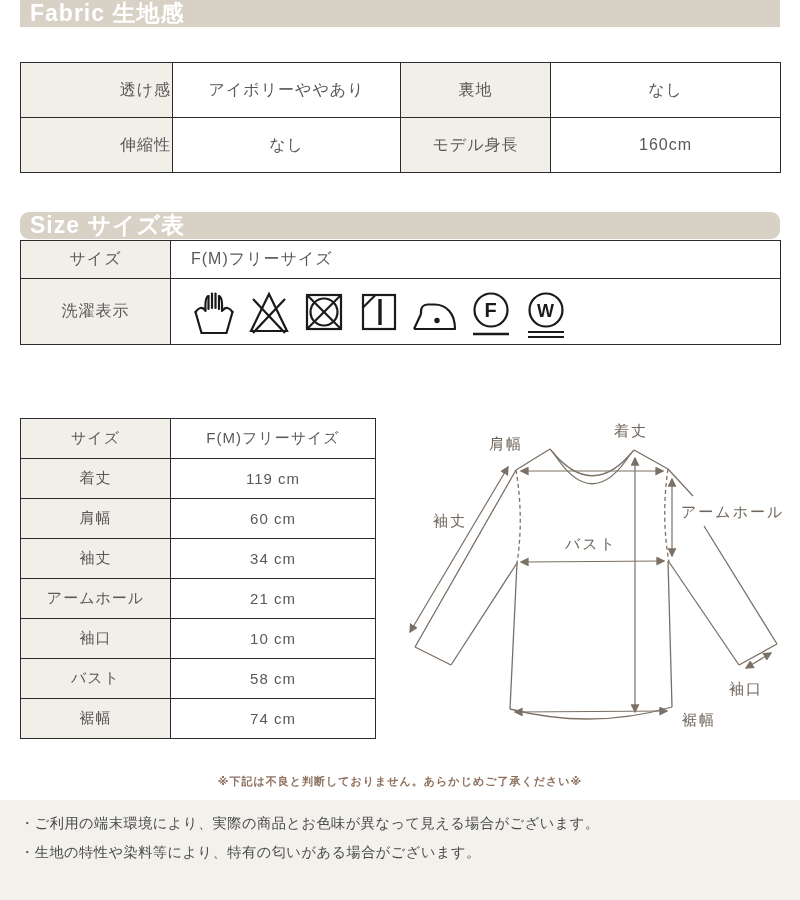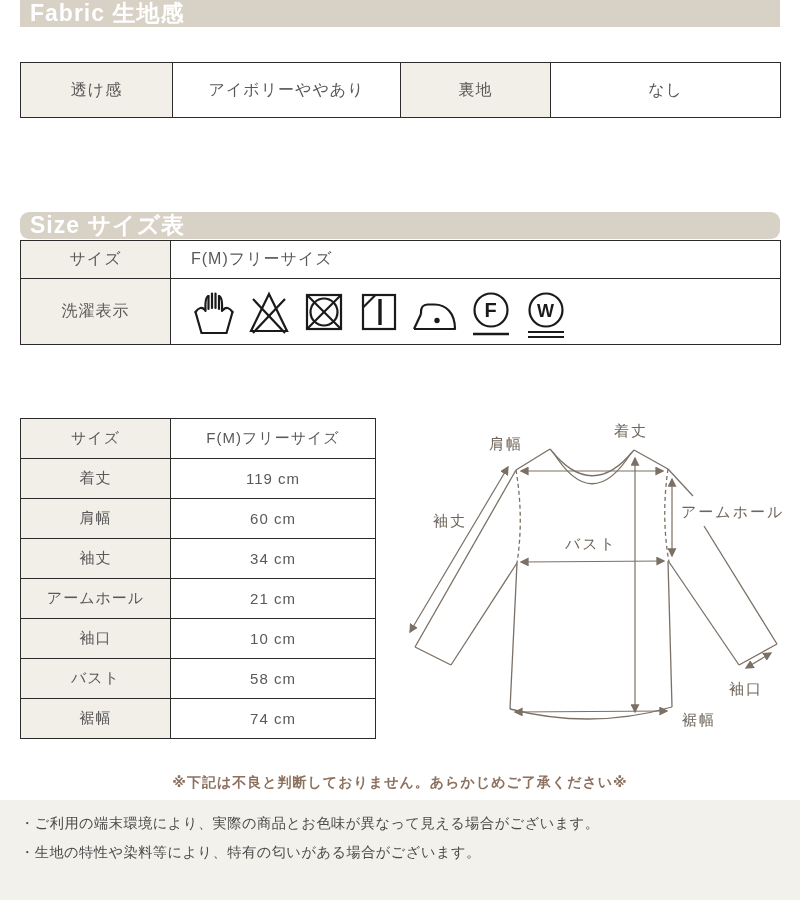--- a/index.html
+++ b/index.html
@@ -17,21 +17,21 @@
   }
   
   table{border-collapse:collapse;}
   td{
     border:1.8px solid #2b2b2b;font-size:16px;color:#595959;
     letter-spacing:1px;box-sizing:border-box;background:#ffffff;
   }
   td.lbl{background:#f2efe9;text-align:center;}
   .fabric-table{left:20px;top:62px;}
   .fabric-table td{height:55px;text-align:center;}
-  .fabric-table td.c1{width:152px;}
+  .fabric-table td.c1{width:152px;text-align:right;}
   .fabric-table td.c2{width:228px;}
   .fabric-table td.c3{width:150px;}
   .fabric-table td.c4{width:230px;}
   .size-table{left:20px;top:240px;}
   .size-table td.lbl{width:150px;}
   .size-table td.val{width:610px;text-align:left;padding-left:20px;}
   .size-table tr.r1 td{height:38px;}
   .size-table tr.r2 td{height:36px;}
   .size-table tr.r3 td{height:66px;}
   .care-icons{display:flex;align-items:center;gap:9px;padding:2px 0 0 0;}
@@ -39,21 +39,21 @@
   .measure-table{left:20px;top:418px;}
   .measure-table td{height:40px;text-align:center;font-size:15px;}
   .measure-table td.lbl{width:150px;}
   .measure-table td.val{width:205px;}
   
   .garment{left:395px;top:418px;}
   .garment text{font-size:15px;fill:#6f655a;letter-spacing:2px;}
   
   .notice-title{
     left:0;top:774px;width:800px;text-align:center;
-    color:#8d705e;font-size:14px;font-weight:bold;letter-spacing:1px;
+    color:#8d705e;font-size:11px;font-weight:bold;letter-spacing:1px;
   }
   .notice-box{
     left:0;top:800px;width:800px;height:100px;background:#f3f1ec;box-sizing:border-box;
     padding:9px 0 0 20px;
   }
   .notice-box .item{
     font-size:14.2px;color:#4a4a4a;line-height:29px;letter-spacing:0.5px;
   }
 </style>
 </head>
@@ -61,20 +61,26 @@
 
 <div class="abs section-header">Fabric 生地感</div>
 
 <table class="abs fabric-table">
   <tbody>
       <tr>
     <td class="lbl c1">透け感</td>
     <td class="c2">アイボリーややあり</td>
     <td class="lbl c3">裏地</td>
     <td class="c4">なし</td>
+  </tr>
+  <tr>
+    <td class="lbl c1">伸縮性</td>
+    <td class="c2">なし</td>
+    <td class="lbl c3">モデル身長</td>
+    <td class="c4">160cm</td>
   </tr>
 </tbody>
   </table>
 
 <div class="abs section-header" style="top:212px;border-radius:9px;">Size サイズ表</div>
 
 <table class="abs size-table">
   <tbody>
       <tr class="r1">
     <td class="lbl">サイズ</td>

